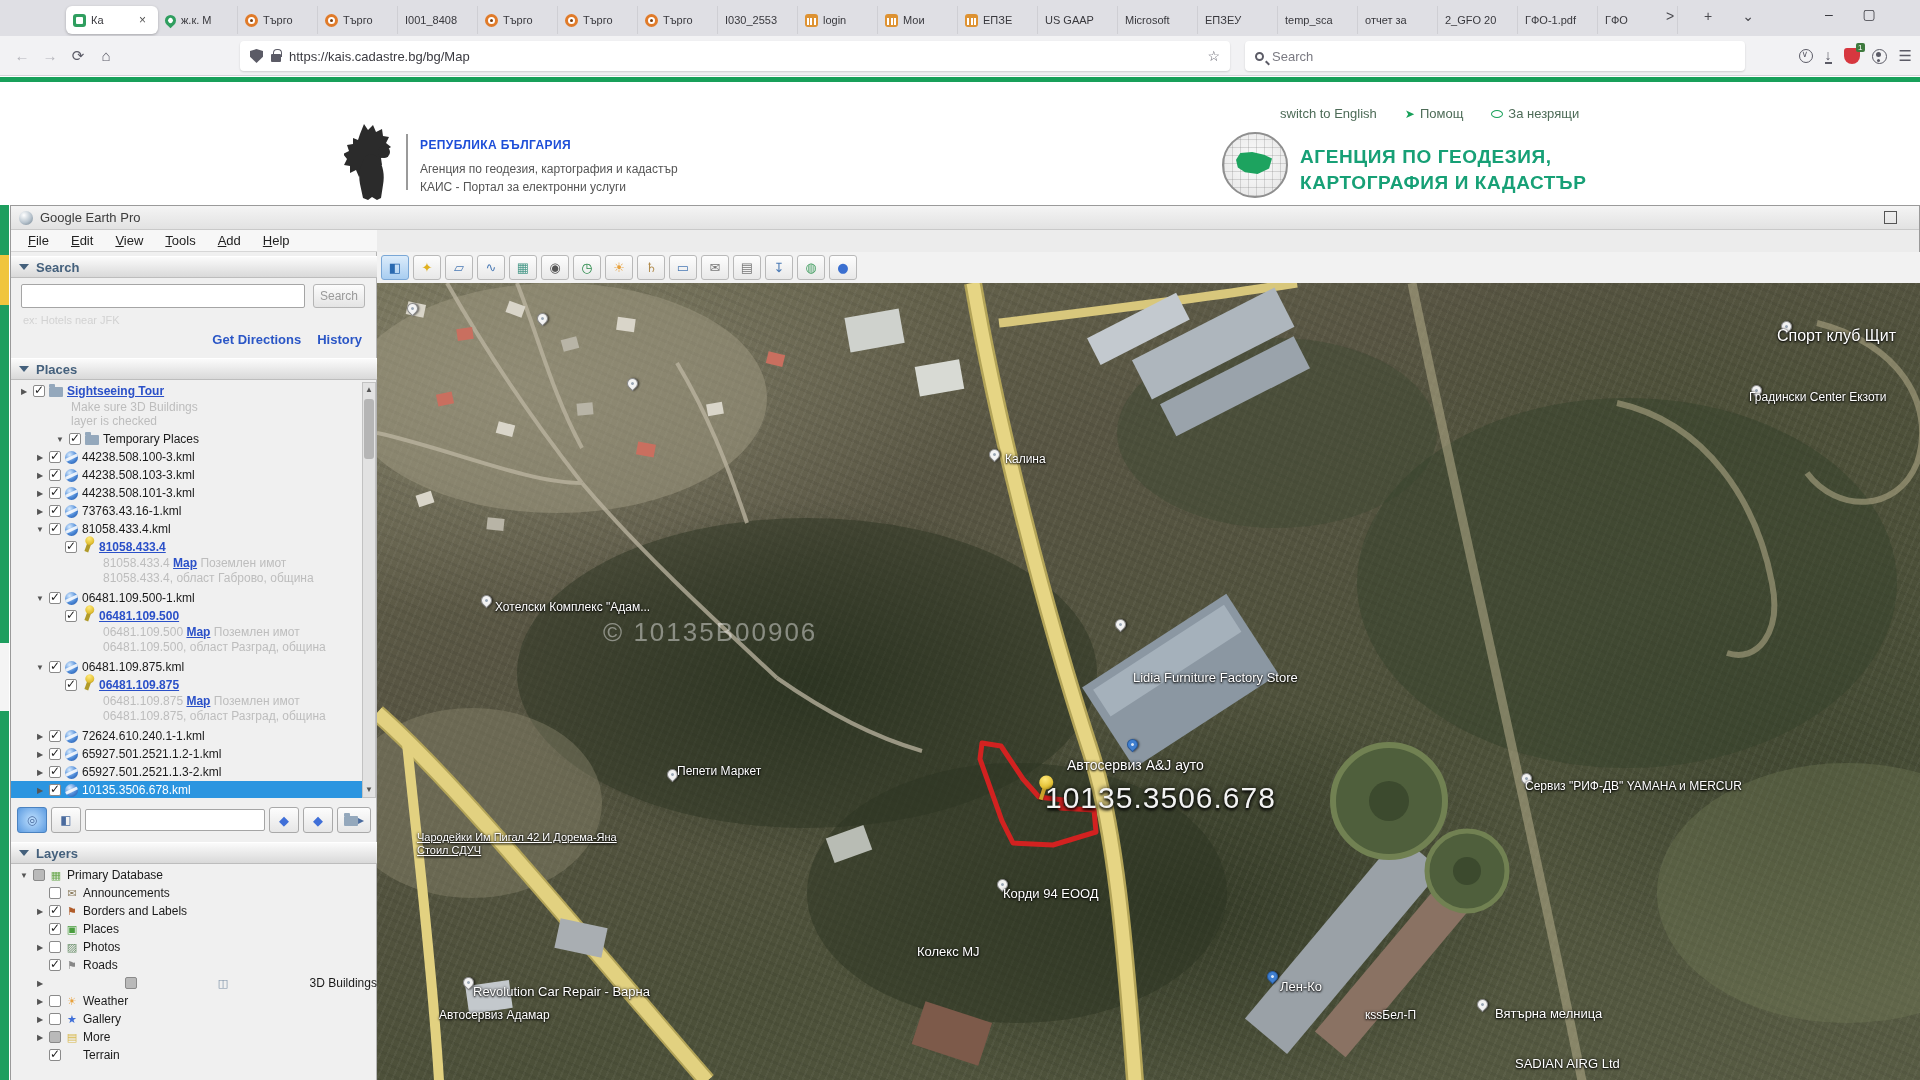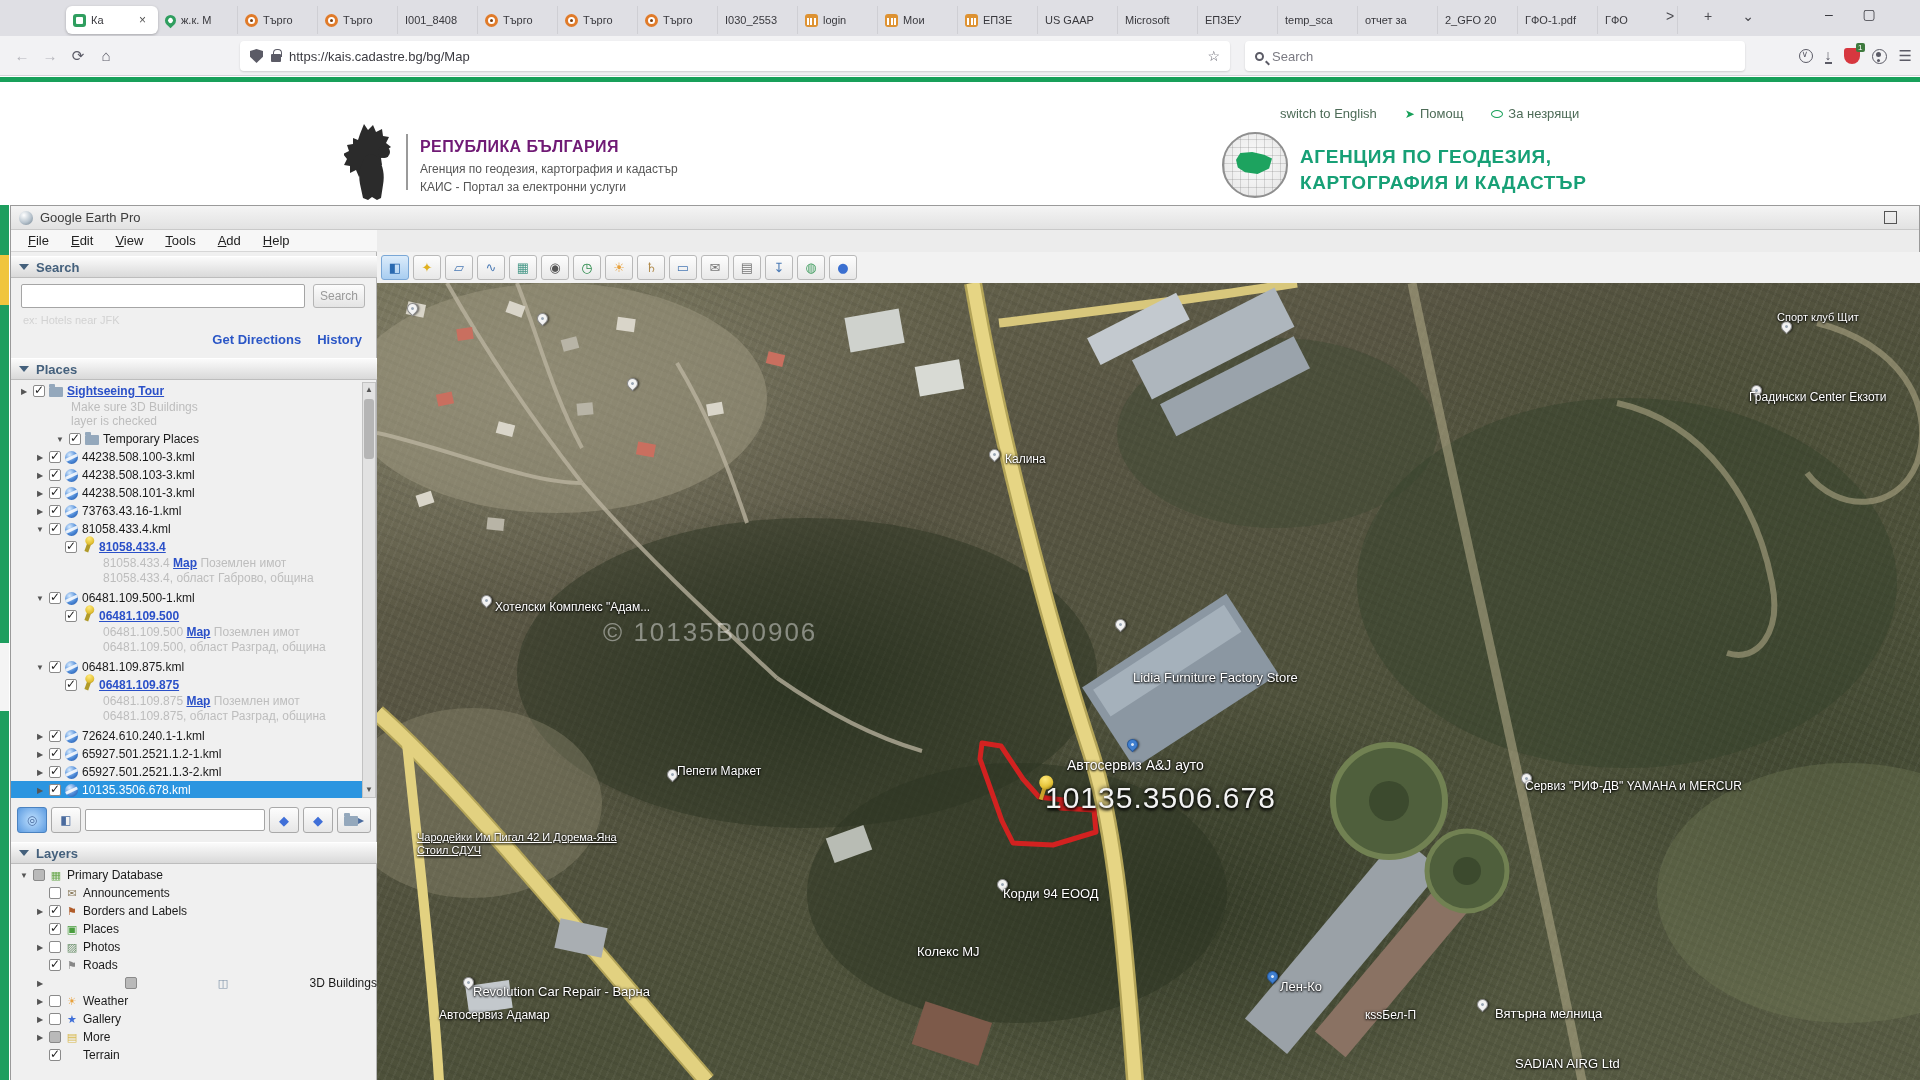--- a/index.html
+++ b/index.html
@@ -55,21 +55,21 @@
   .green-rule{position:absolute;left:0;top:77px;width:1920px;height:5px;background:#18a05a;}
   .page-bg{position:absolute;left:0;top:82px;width:1920px;height:998px;background:#fff;}
 
   
   .hdr-links{position:absolute;top:106px;left:1280px;display:flex;gap:28px;font-size:13px;color:#4d6b57;align-items:center;}
   .hdr-link{display:flex;gap:5px;align-items:center;}
   .chev-green{color:#18a05a;font-weight:bold;font-size:12px;}
   .eye-green{width:12px;height:8px;border:1.5px solid #18a05a;border-radius:50%;position:relative;}
   .lion-box{position:absolute;left:344px;top:122px;width:52px;height:80px;}
   .hdr-sep{position:absolute;left:406px;top:134px;width:2px;height:56px;background:#9a9a9a;}
-  .hdr-republic{position:absolute;left:420px;top:138px;font-size:16px;font-weight:bold;color:#701a75;letter-spacing:.4px;}
+  .hdr-republic{position:absolute;left:420px;top:138px;font-size:12px;font-weight:bold;color:#1d4ed8;letter-spacing:.4px;}
   .hdr-line2{position:absolute;left:420px;top:162px;font-size:12px;color:#555;}
   .hdr-line3{position:absolute;left:420px;top:180px;font-size:12px;color:#555;}
   .globe-logo{position:absolute;left:1222px;top:132px;width:66px;height:66px;border-radius:50%;border:2px solid #8f8f8f;
     background:
      repeating-linear-gradient(0deg,rgba(120,120,120,.25) 0 1px,transparent 1px 8px),
      repeating-linear-gradient(90deg,rgba(120,120,120,.25) 0 1px,transparent 1px 8px),
      radial-gradient(circle at 50% 45%,#fdfdfd,#e3e3e3);}
   .globe-bg-shape{position:absolute;left:12px;top:18px;width:36px;height:22px;background:#1da35f;
     clip-path:polygon(0 35%,12% 5%,45% 0,78% 12%,100% 30%,92% 75%,60% 100%,25% 92%,5% 70%);}
   .logo-text1{position:absolute;left:1300px;top:146px;font-size:19px;font-weight:bold;color:#17a076;letter-spacing:.6px;}
@@ -674,21 +674,21 @@
             <div class="mpin" style="left: 1144px; top: 490px;"></div>
             <div class="mpin" style="left: 1100px; top: 716px;"></div>
             <div class="mpin" style="left: 1374px; top: 102px;"></div>
             <div class="mpin" style="left: 1404px; top: 38px;"></div>
             <div class="mpin" style="left: 620px; top: 596px;"></div>
             <div class="mpin blue" style="left: 750px; top: 456px;"></div>
             <div class="mpin blue" style="left: 890px; top: 688px;"></div>
           </div>
         <div class="map-pushpin" style="left:664px;top:502px;"></div>
         <div id="map-labels">
-            <span class="mlabel" style="left: 1400px; top: 28px; font-size: 11px;">Спорт клуб Щит</span>
+            <span class="mlabel" style="left: 1400px; top: 44px; font-size: 16px;">Спорт клуб Щит</span>
             <span class="mlabel" style="left: 1372px; top: 108px; font-size: 12px;">Градински Center Екзоти</span>
             <span class="mlabel" style="left: 628px; top: 170px; font-size: 12px;">Калина</span>
             <span class="mlabel" style="left: 118px; top: 318px; font-size: 12px;">Хотелски Комплекс "Адам...</span>
             <span class="mlabel" style="left: 756px; top: 344px; font-size: 13px; margin-top: 44px;">Lidia Furniture Factory Store</span>
             <span class="mlabel" style="left: 300px; top: 482px; font-size: 12px;">Пепети Маркет</span>
             <span class="mlabel wrap" style="left: 40px; top: 548px; font-size: 11px; width: 220px;">Чародейки Им Пигал 42 И Дорема-Яна Стоил СДУЧ</span>
             <span class="mlabel" style="left: 690px; top: 474px; font-size: 14px;">Автосервиз А&amp;J ауто</span>
             <span class="mlabel" style="left: 626px; top: 604px; font-size: 13px;">Корди 94 ЕООД</span>
             <span class="mlabel" style="left: 540px; top: 662px; font-size: 13px;">Колекс МЈ</span>
             <span class="mlabel" style="left: 96px; top: 702px; font-size: 13px;">Revolution Car Repair - Варна</span>

